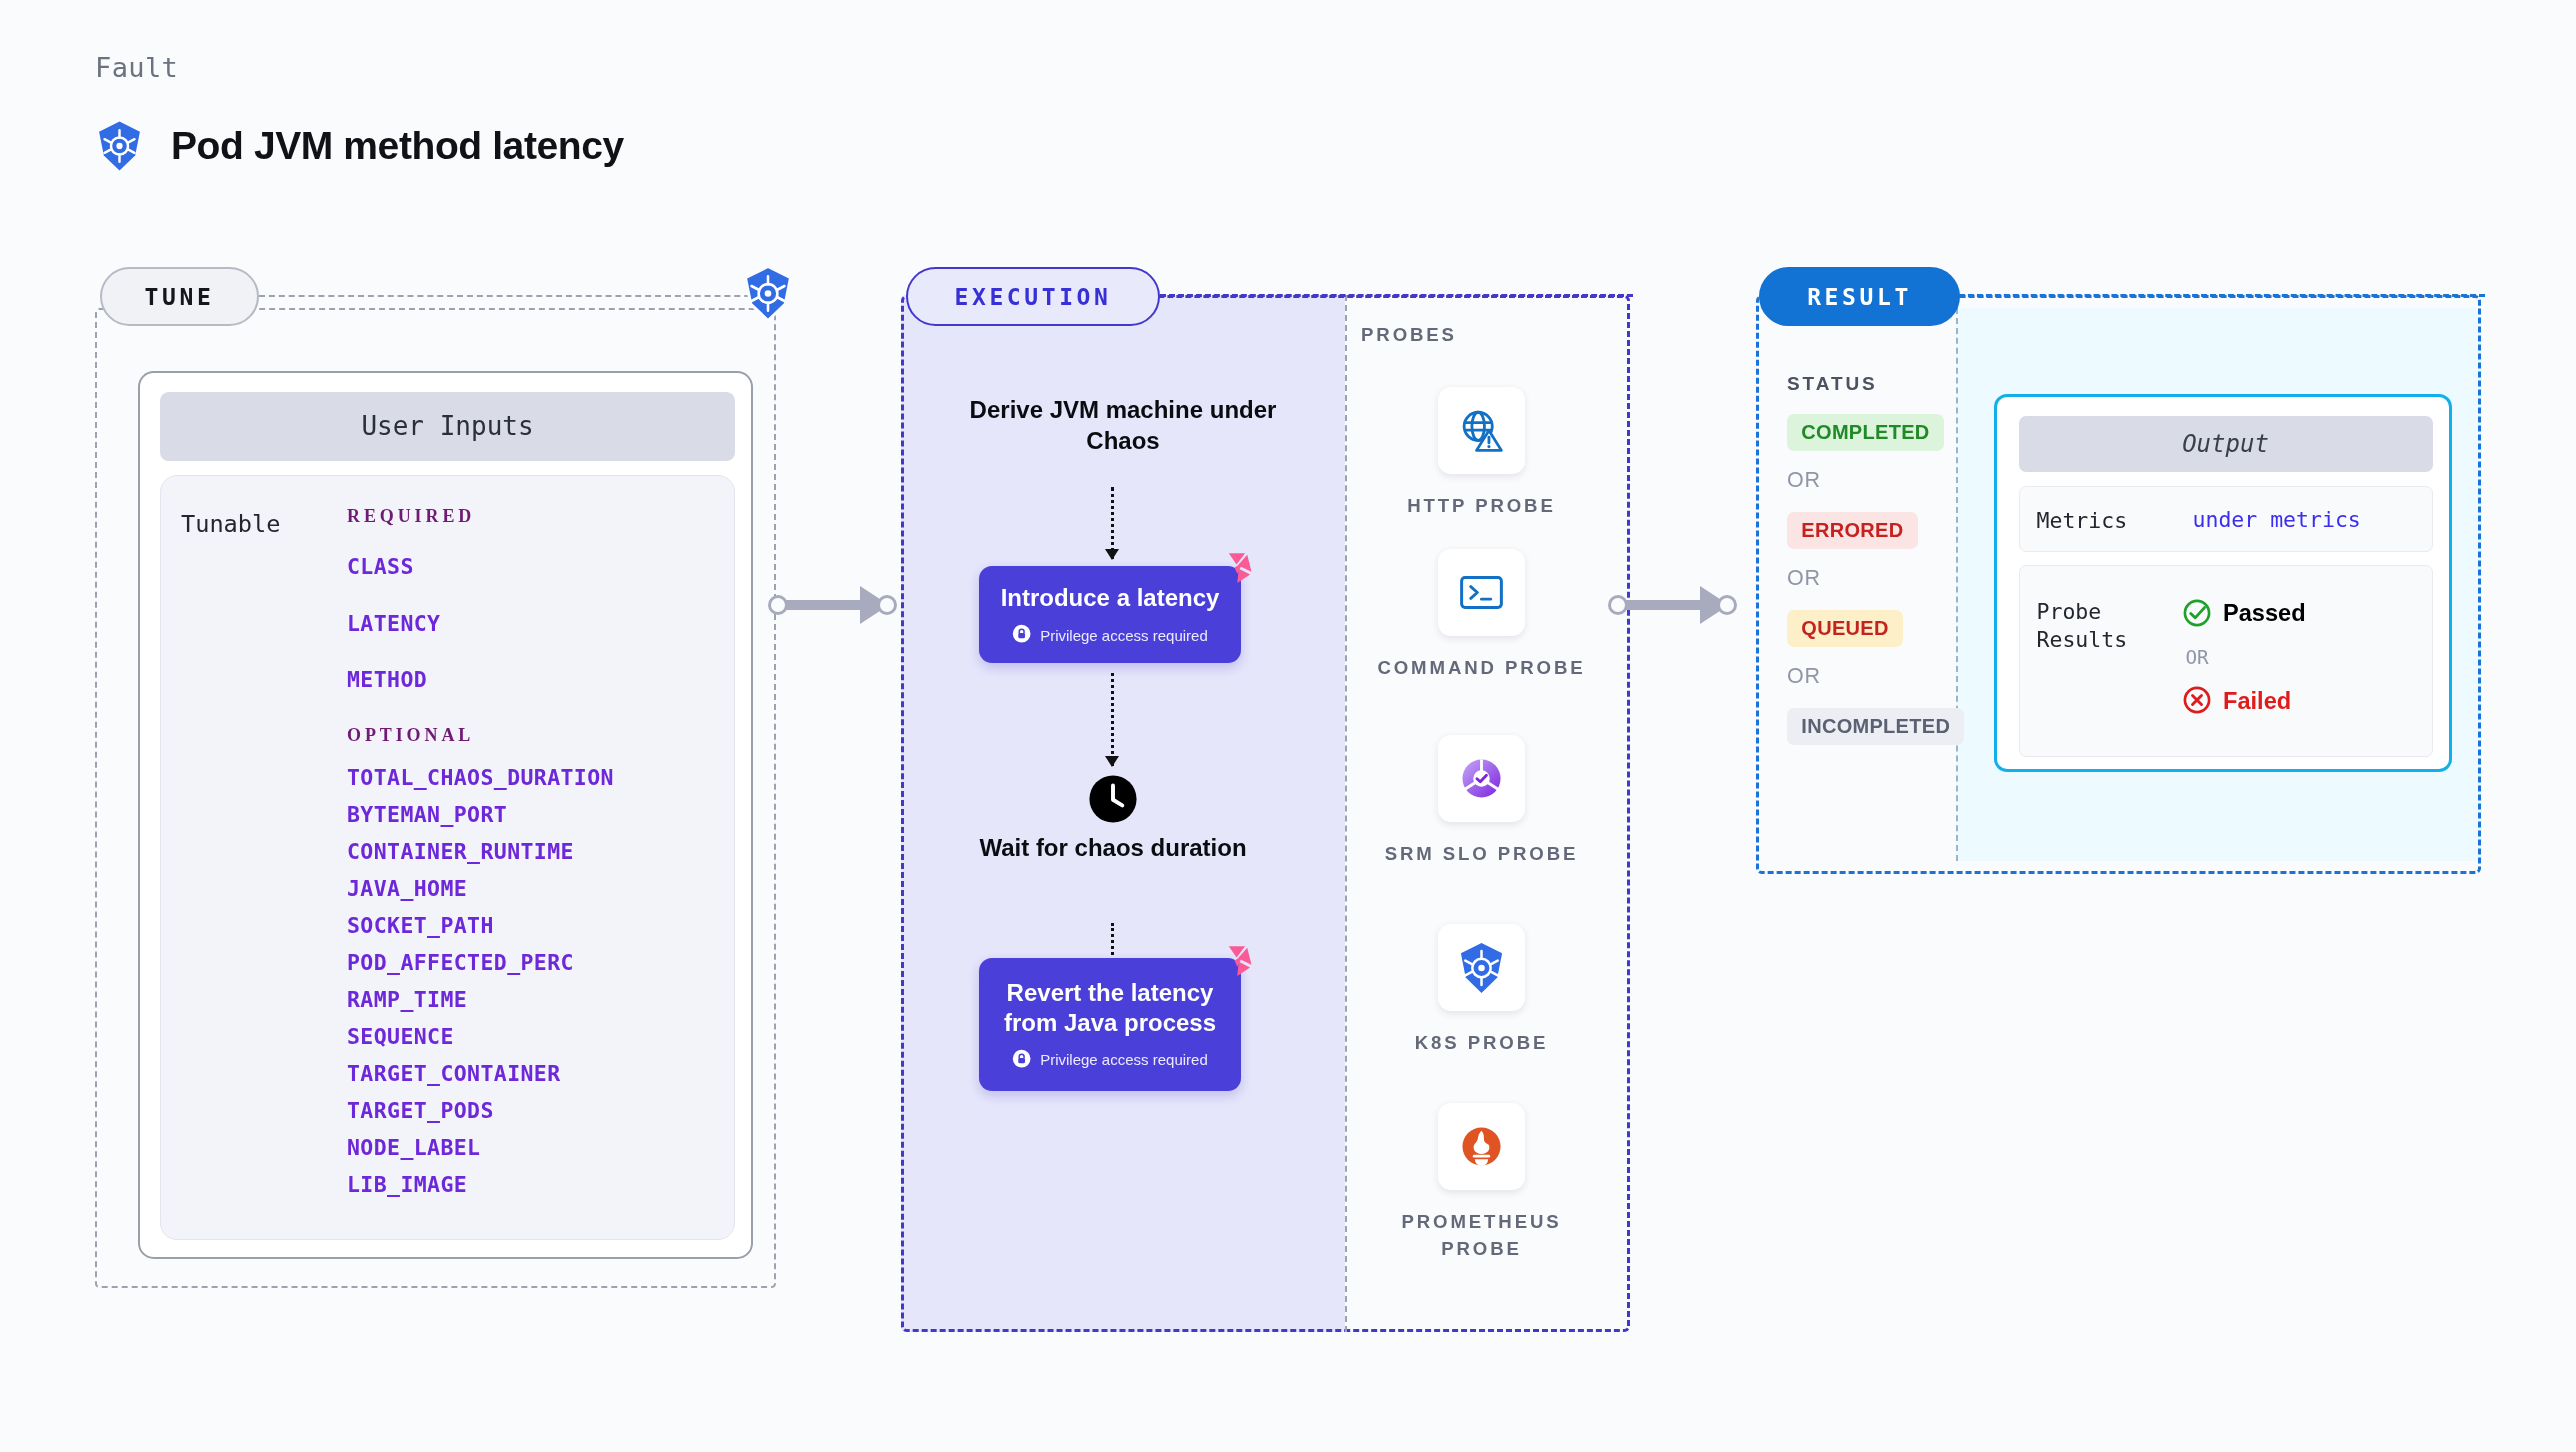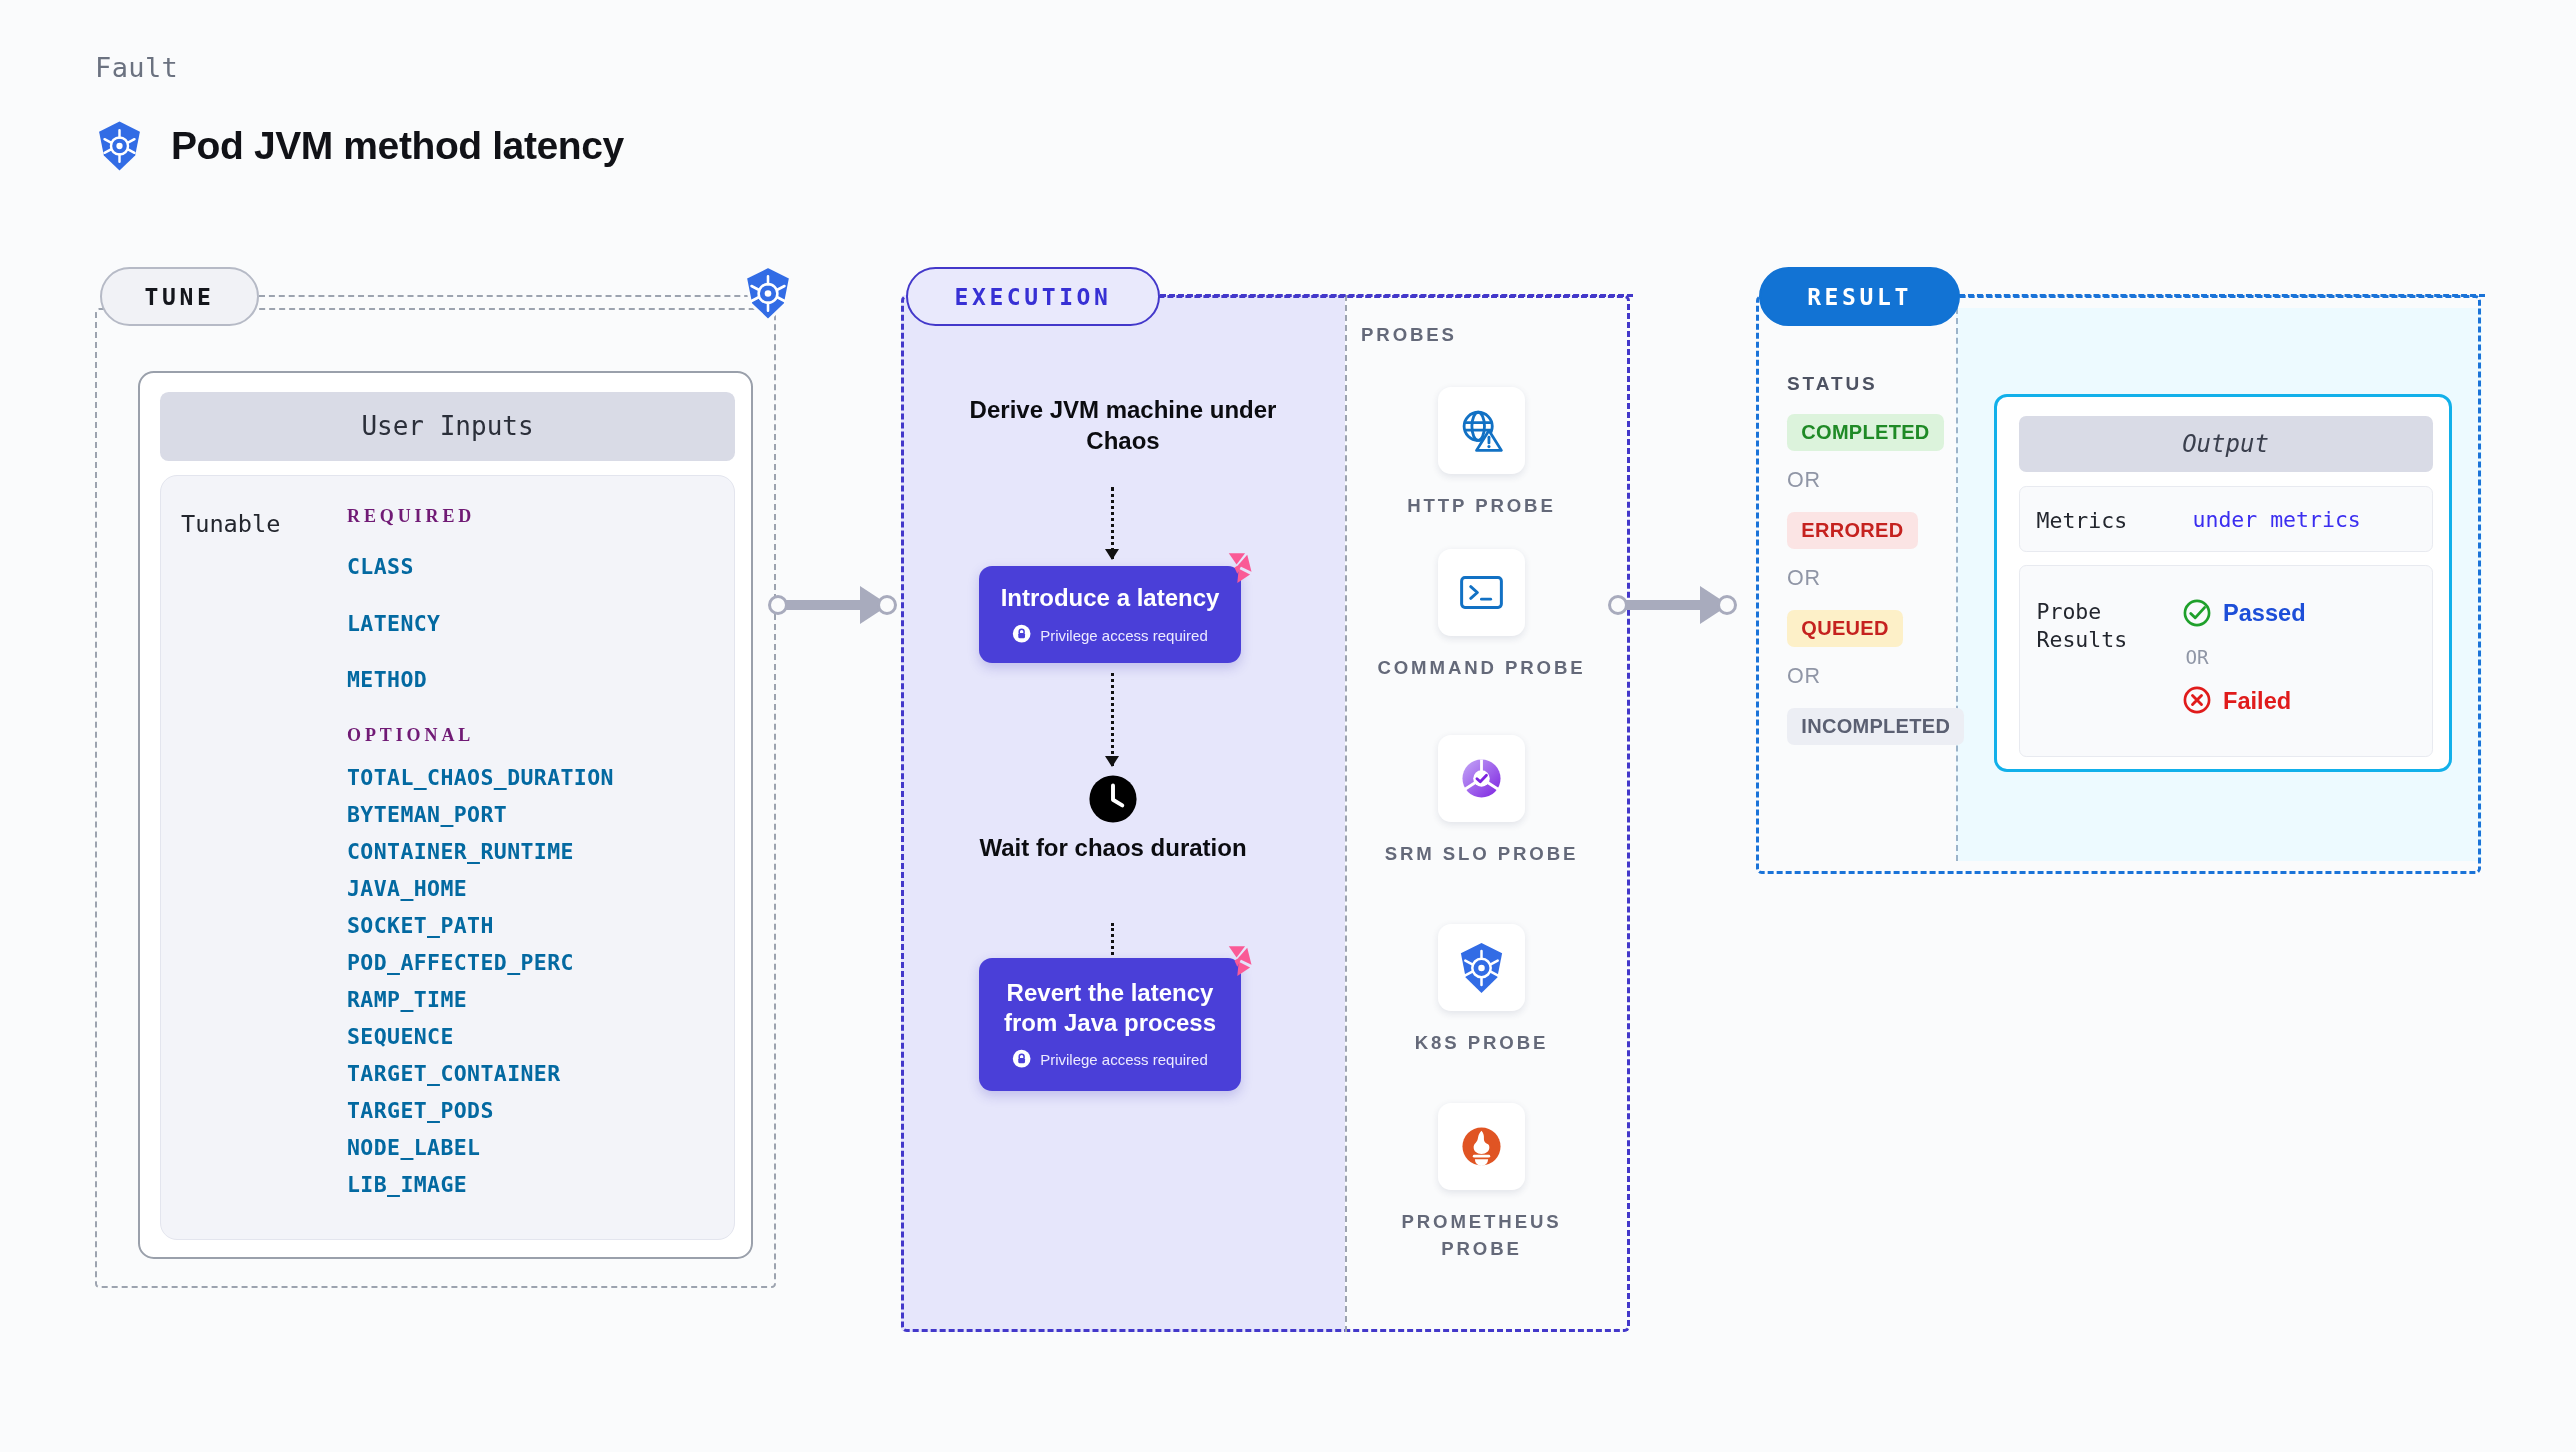--- a/index.html
+++ b/index.html
@@ -62,21 +62,21 @@
     position: absolute; left: 20px; top: 34px;
     font-family: "DejaVu Sans Mono", monospace; font-size: 23.6px; color: #23262e;
   }
   .params-col { position: absolute; left: 186px; top: 30px; width: 373px; }
   .sec-label {
     font-family: Liberation Serif, serif; font-size: 18px; font-weight: bold;
     color: #701a75; letter-spacing: 3.9px;
   }
   .param {
     font-family: "DejaVu Sans Mono", monospace; font-weight: bold;
-    font-size: 21.5px; color: #0369a1; letter-spacing: 0.4px; white-space: nowrap;
+    font-size: 21.5px; color: #6d28d9; letter-spacing: 0.4px; white-space: nowrap;
   }
   .req-list .param { margin-top: 31.5px; }
   .req-list .param:first-child { margin-top: 27px; }
   .opt-head { margin-top: 33px; }
   .opt-list .param { margin-top: 12px; }
   .opt-list .param:first-child { margin-top: 18.6px; }
 
   
   .arrow { position: absolute; height: 50px; }
   .arrow .shaft { position: absolute; left: 13px; top: 20px; height: 10px; background: #a8abbd; }
@@ -461,21 +461,21 @@
 
     <div class="out-row" id="out-row-probe">
       <div class="out-key" style="top:31.5px;">Probe<br>Results</div>
       <div class="pr-item" style="top:31.5px;">
         <span>
           <svg width="30" height="30" viewBox="0 0 36 36">
             <circle cx="18" cy="18" r="14.5" fill="none" stroke="#1fa02b" stroke-width="3.2"></circle>
             <path d="M10.5 18.5 L15.8 23.8 L27 11.5" fill="none" stroke="#1fa02b" stroke-width="3.4" stroke-linecap="round" stroke-linejoin="round"></path>
           </svg>
         </span>
-        <span class="txt" style="color:#1d4ed8;">Passed</span>
+        <span class="txt" style="color:#000000;">Passed</span>
       </div>
       <div class="pr-or" style="top:80px;">OR</div>
       <div class="pr-item" style="top:119px;">
         <span>
           <svg width="30" height="30" viewBox="0 0 36 36">
             <circle cx="18" cy="18" r="14.5" fill="none" stroke="#e01b1b" stroke-width="3.2"></circle>
             <path d="M12.6 12.6 L23.4 23.4 M23.4 12.6 L12.6 23.4" stroke="#e01b1b" stroke-width="3.4" stroke-linecap="round"></path>
           </svg>
         </span>
         <span class="txt" style="color:#e01b1b;">Failed</span>

